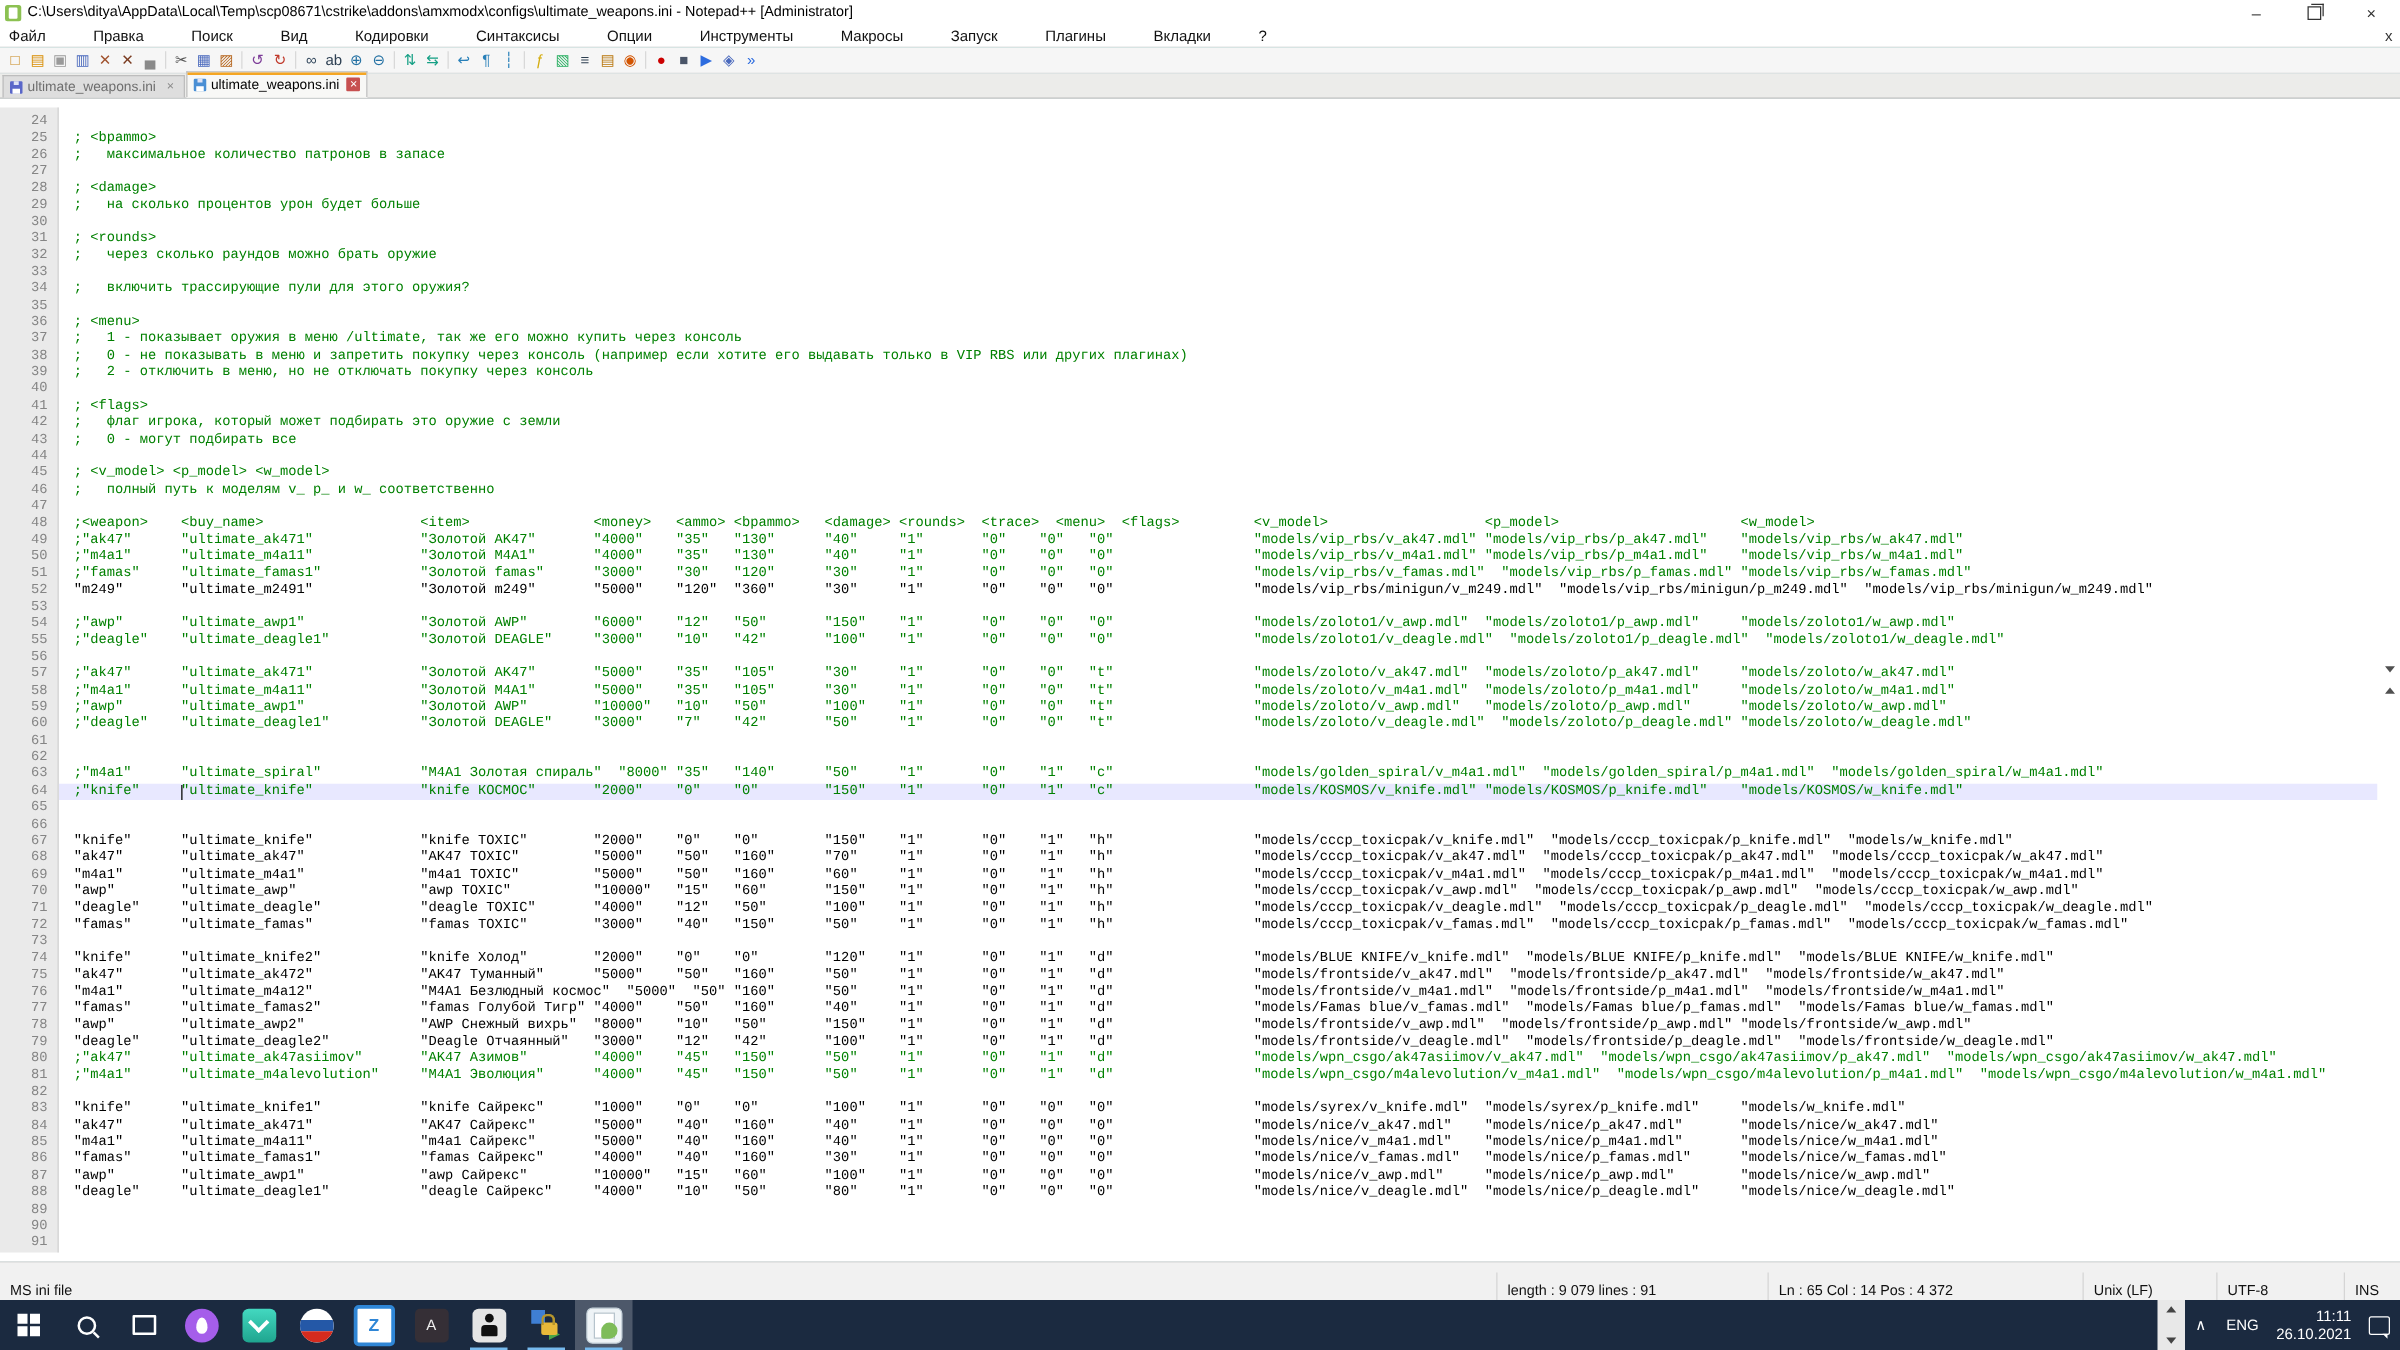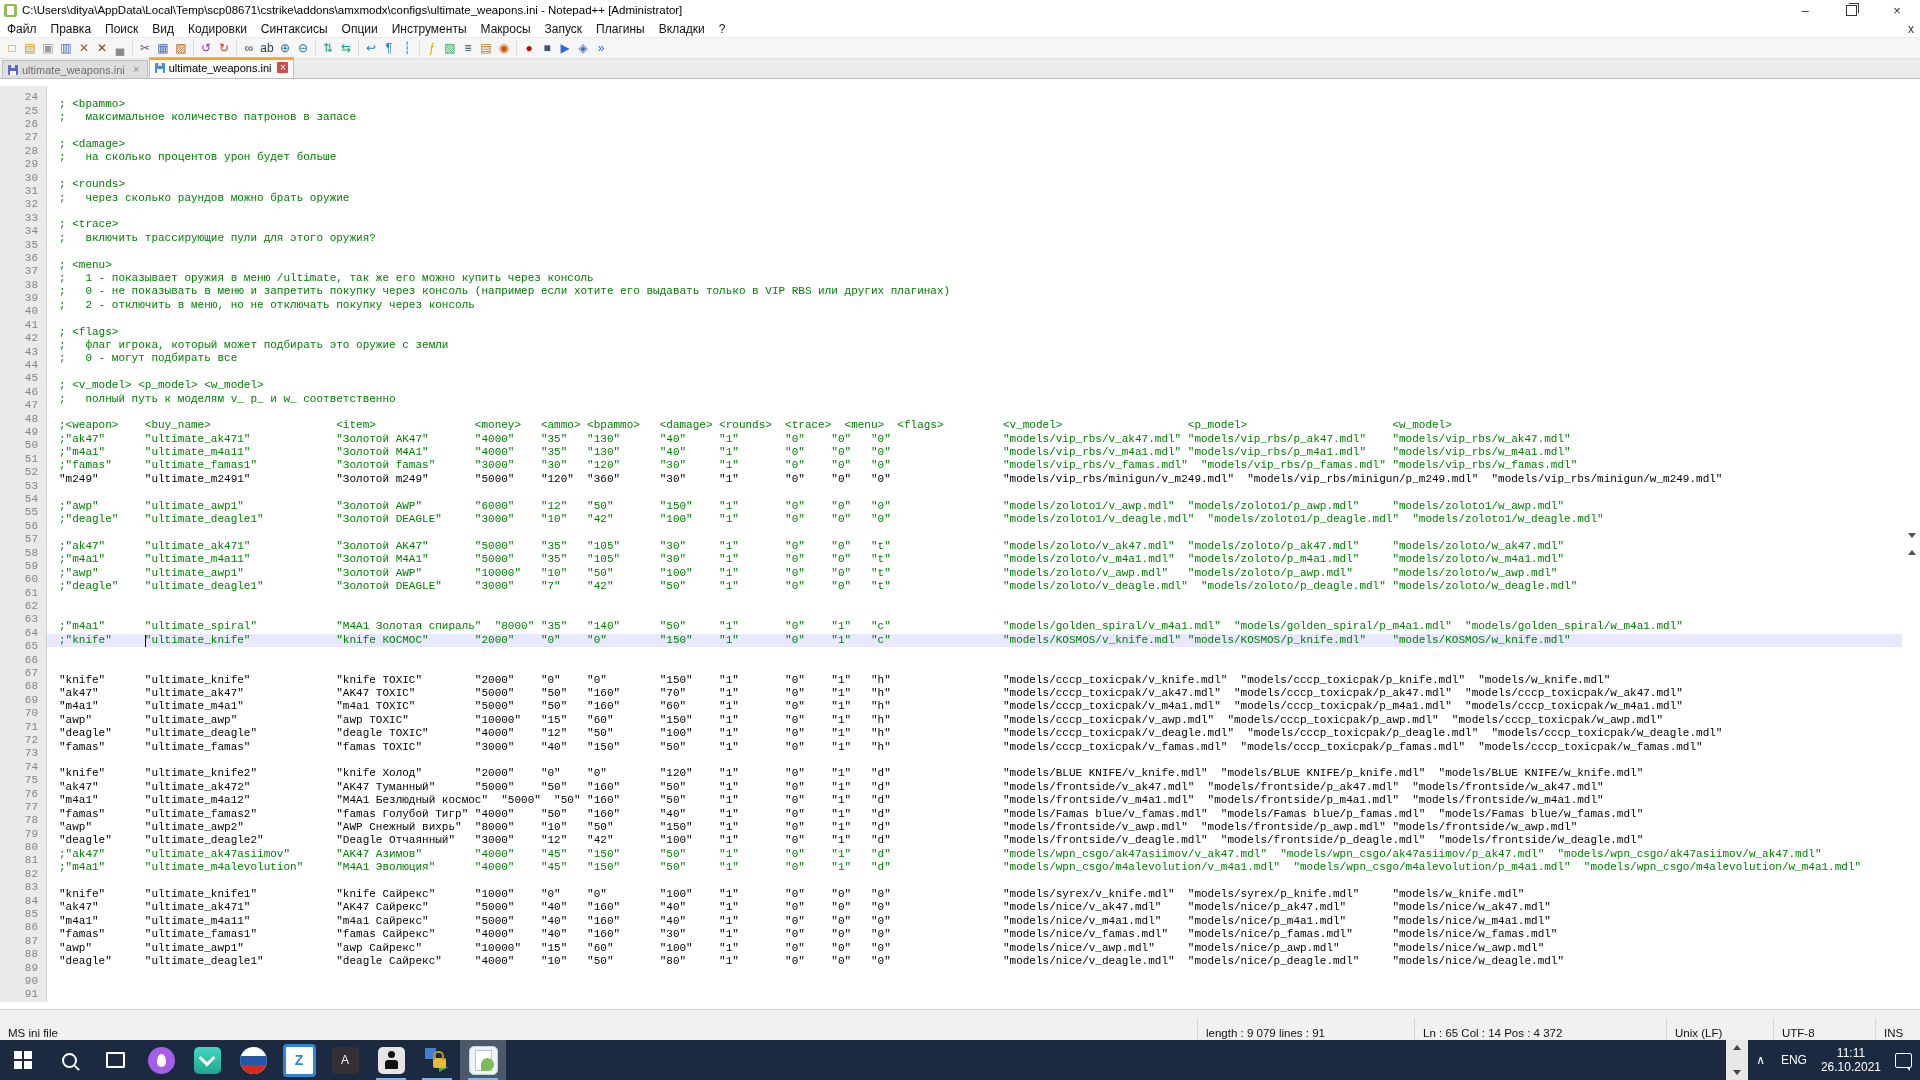--- a/index.html
+++ b/index.html
@@ -11,21 +11,21 @@
   .titlebar{height:20px;display:flex;align-items:center;background:#fff;font-size:11.5px;color:#000;}
   .title-ico{width:13px;height:13px;margin:0 5px 0 4px;background:#8cc152;border-radius:2px;position:relative;flex:0 0 auto;}
   .title-ico::after{content:'';position:absolute;inset:2px 3px;background:#fff;border-radius:1px;}
   .title-text{white-space:nowrap;overflow:hidden;}
   .win-controls{margin-left:auto;display:flex;height:100%;}
   .win-btn{width:46px;display:flex;align-items:center;justify-content:center;color:#333;font-size:13px;cursor:default;}
   .max-ico{width:9px;height:9px;border:1px solid #333;position:relative;}
   .max-ico::before{content:'';position:absolute;top:-3px;left:2px;width:9px;height:9px;border:1px solid #333;border-bottom:none;border-left:none;}
 
   
-  .menubar{height:17px;display:flex;align-items:center;background:#fff;border-bottom:1px solid #ececec;font-size:12px;}
+  .menubar{height:17px;display:flex;align-items:center;background:#fff;border-bottom:1px solid #ececec;font-size:12px;gap:24px;}
   .menu-item{padding:0 7px;color:#111;white-space:nowrap;}
   .doc-close{margin-left:auto;margin-right:6px;color:#333;font-size:12px;line-height:1;}
 
   
   .toolbar{height:20px;display:flex;align-items:center;background:#f6f6f6;border-bottom:1px solid #e3e3e3;padding-left:3px;}
   .tbi{width:18px;height:17px;display:flex;align-items:center;justify-content:center;font-size:12px;border-radius:2px;}
   .tbsep{width:1px;height:14px;background:#d8d8d8;margin:0 3px;}
 
   
   .tabbar{height:19px;background:#ececea;display:flex;align-items:flex-end;border-bottom:1px solid #bdbdbd;padding-left:2px;}
@@ -94,21 +94,21 @@
   .lockwrap .shackle{position:absolute;width:7px;height:7px;border:2.5px solid #b5952c;border-bottom:none;border-radius:5px 5px 0 0;right:5px;top:3px;}
   .nppico{background:#eef3f6;border:1px solid #c6d2da;}
   .nppico::before{content:'';position:absolute;inset:3px 5px;background:#fff;border:1px solid #b6c3cc;}
   .nppico::after{content:'';position:absolute;width:13px;height:13px;background:#7ebc59;border-radius:50% 50% 50% 2px;right:3px;bottom:3px;}
   .tray{margin-left:auto;display:flex;align-items:stretch;}
   .tray-strip{width:22px;background:#e8e8e8;display:flex;flex-direction:column;align-items:center;justify-content:space-between;padding:5px 0;}
   .tray-strip .t-up{width:0;height:0;border-left:4px solid transparent;border-right:4px solid transparent;border-bottom:5px solid #444;}
   .tray-strip .t-dn{width:0;height:0;border-left:4px solid transparent;border-right:4px solid transparent;border-top:5px solid #444;}
   .tray-item{display:flex;align-items:center;justify-content:center;padding:0 8px;font-size:12px;}
   .chev{font-size:12px;}
-  .clock{flex-direction:column;line-height:14px;font-size:12px;text-align:center;padding:0 6px;}
+  .clock{flex-direction:column;line-height:14px;font-size:12px;text-align:center;padding:0 6px;align-items:flex-end;}
   .noticon{width:15px;height:13px;border:1.5px solid #fff;border-radius:2px;position:relative;}
   .noticon::after{content:'';position:absolute;right:1px;bottom:-4px;border-left:4px solid transparent;border-right:0 solid transparent;border-top:4px solid #fff;}
 </style>
 </head>
 <body>
 
 <div class="screen">
   <div class="window">
 
     <div class="titlebar">
@@ -273,21 +273,20 @@
       <div class="codewrap">
           <div class="ln c">; &lt;bpammo&gt;</div>
           <div class="ln c">;   максимальное количество патронов в запасе</div>
           <div class="ln"></div>
           <div class="ln c">; &lt;damage&gt;</div>
           <div class="ln c">;   на сколько процентов урон будет больше</div>
           <div class="ln"></div>
           <div class="ln c">; &lt;rounds&gt;</div>
           <div class="ln c">;   через сколько раундов можно брать оружие</div>
           <div class="ln"></div>
-          <div class="ln c">; &lt;trace&gt;</div>
           <div class="ln c">;   включить трассирующие пули для этого оружия?</div>
           <div class="ln"></div>
           <div class="ln c">; &lt;menu&gt;</div>
           <div class="ln c">;   1 - показывает оружия в меню /ultimate, так же его можно купить через консоль</div>
           <div class="ln c">;   0 - не показывать в меню и запретить покупку через консоль (например если хотите его выдавать только в VIP RBS или других плагинах)</div>
           <div class="ln c">;   2 - отключить в меню, но не отключать покупку через консоль</div>
           <div class="ln"></div>
           <div class="ln c">; &lt;flags&gt;</div>
           <div class="ln c">;   флаг игрока, который может подбирать это оружие с земли</div>
           <div class="ln c">;   0 - могут подбирать все</div>

